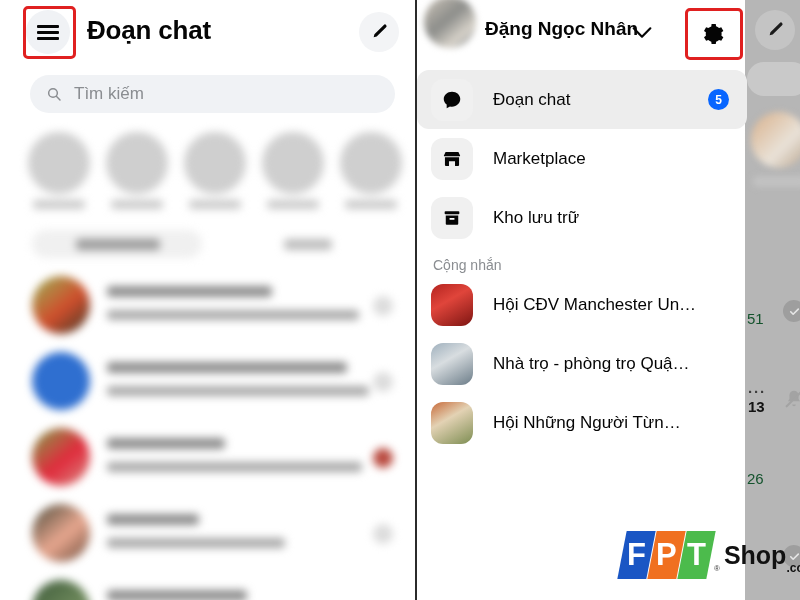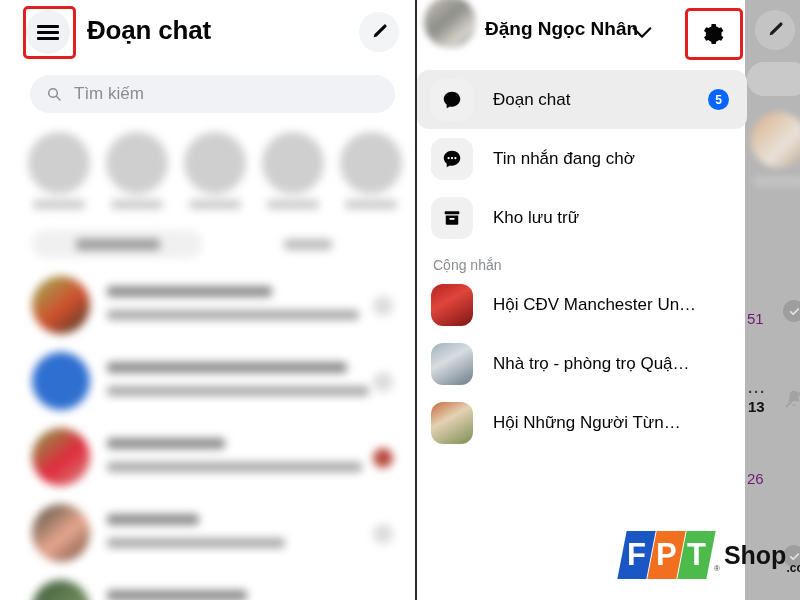--- a/index.html
+++ b/index.html
@@ -99,21 +99,21 @@
     background:#b6b6b6;
   }
   .dim-pencil{
     position:absolute;left:10px;top:10px;width:40px;height:40px;border-radius:50%;
     background:#c4c4c4;display:flex;align-items:center;justify-content:center;
   }
   .dim-search{position:absolute;left:2px;top:62px;width:62px;height:34px;border-radius:17px;background:#c9c9c9;}
   .dim-av{position:absolute;left:6px;top:112px;width:56px;height:56px;border-radius:50%;
     background:linear-gradient(135deg,#d8b08a 0%,#e9e2d8 60%,#b9a38c 100%);filter:blur(3px);}
   .dim-nm{position:absolute;left:8px;top:176px;width:54px;height:11px;border-radius:4px;background:#c2c2c2;filter:blur(3px);}
-  .dim-time{position:absolute;font-size:15px;color:#701a75;}
+  .dim-time{position:absolute;font-size:15px;color:#14532d;}
   .dim-time-b{font-weight:bold;color:#121212;}
   .dim-dots{position:absolute;font-size:15px;color:#3d3d3d;font-weight:bold;letter-spacing:1px;}
   .dim-icon{position:absolute;}
   .check-circle{width:22px;height:22px;border-radius:50%;background:#9e9e9e;display:flex;align-items:center;justify-content:center;}
   .dim-mini-av{width:20px;height:20px;border-radius:50%;
     background:linear-gradient(140deg,#5a4a3a 0%,#c9453f 60%,#3a3a3a 100%);}
 
   .r-header{position:absolute;left:0;top:0;width:330px;height:62px;text-align:right;}
   .r-avatar{
     position:absolute;left:7px;top:-4px;width:52px;height:52px;border-radius:50%;
@@ -332,32 +332,30 @@
       <div class="mrow sel">
         <span class="micon">
           <svg width="22" height="22" viewBox="0 0 24 24">
               <path fill="#050505" d="M12 3C6.9 3 3 6.6 3 11c0 2.4 1.2 4.6 3.2 6v4l3.6-2c.7.15 1.45.23 2.2.23 5.1 0 9-3.6 9-8.23S17.1 3 12 3z"></path>
             </svg>
         </span>
         <span class="mlabel">Đoạn chat</span>
         <span class="badge">5</span>
       </div>
 
-
       <div class="mrow">
         <span class="micon">
           <svg width="22" height="22" viewBox="0 0 24 24">
-            <path fill="#050505" d="M12 3C6.9 3 3 6.6 3 11c0 2.4 1.2 4.6 3.2 6v4l3.6-2c.7.15 1.45.23 2.2.23 5.1 0 9-3.6 9-8.23S17.1 3 12 3z"></path>
-            <circle cx="8.3" cy="11" r="1.25" fill="#ffffff"></circle>
-            <circle cx="12" cy="11" r="1.25" fill="#ffffff"></circle>
-            <circle cx="15.7" cy="11" r="1.25" fill="#ffffff"></circle>
+            <path fill="#050505" d="M3.2 8.2L5 4.4h14l1.8 3.8c.2.45-.1.9-.6.9H3.8c-.5 0-.8-.45-.6-.9z"></path>
+            <path fill="#050505" d="M4.3 10.2h15.4v8.4a1 1 0 0 1-1 1h-3.4v-5.2H8.7v5.2H5.3a1 1 0 0 1-1-1z"></path>
           </svg>
         </span>
-        <span class="mlabel">Tin nhắn đang chờ</span>
-      </div>
+        <span class="mlabel">Marketplace</span>
+      </div>
+
 
       <div class="mrow">
         <span class="micon">
           <svg width="22" height="22" viewBox="0 0 24 24">
             <rect x="4" y="4.6" width="16" height="3.4" rx="0.9" fill="#050505"></rect>
             <path fill="#050505" d="M5.2 9.4h13.6v9a1 1 0 0 1-1 1H6.2a1 1 0 0 1-1-1z"></path>
             <rect x="9.1" y="12.1" width="5.8" height="1.9" rx="0.9" fill="#ffffff"></rect>
           </svg>
         </span>
         <span class="mlabel">Kho lưu trữ</span>

